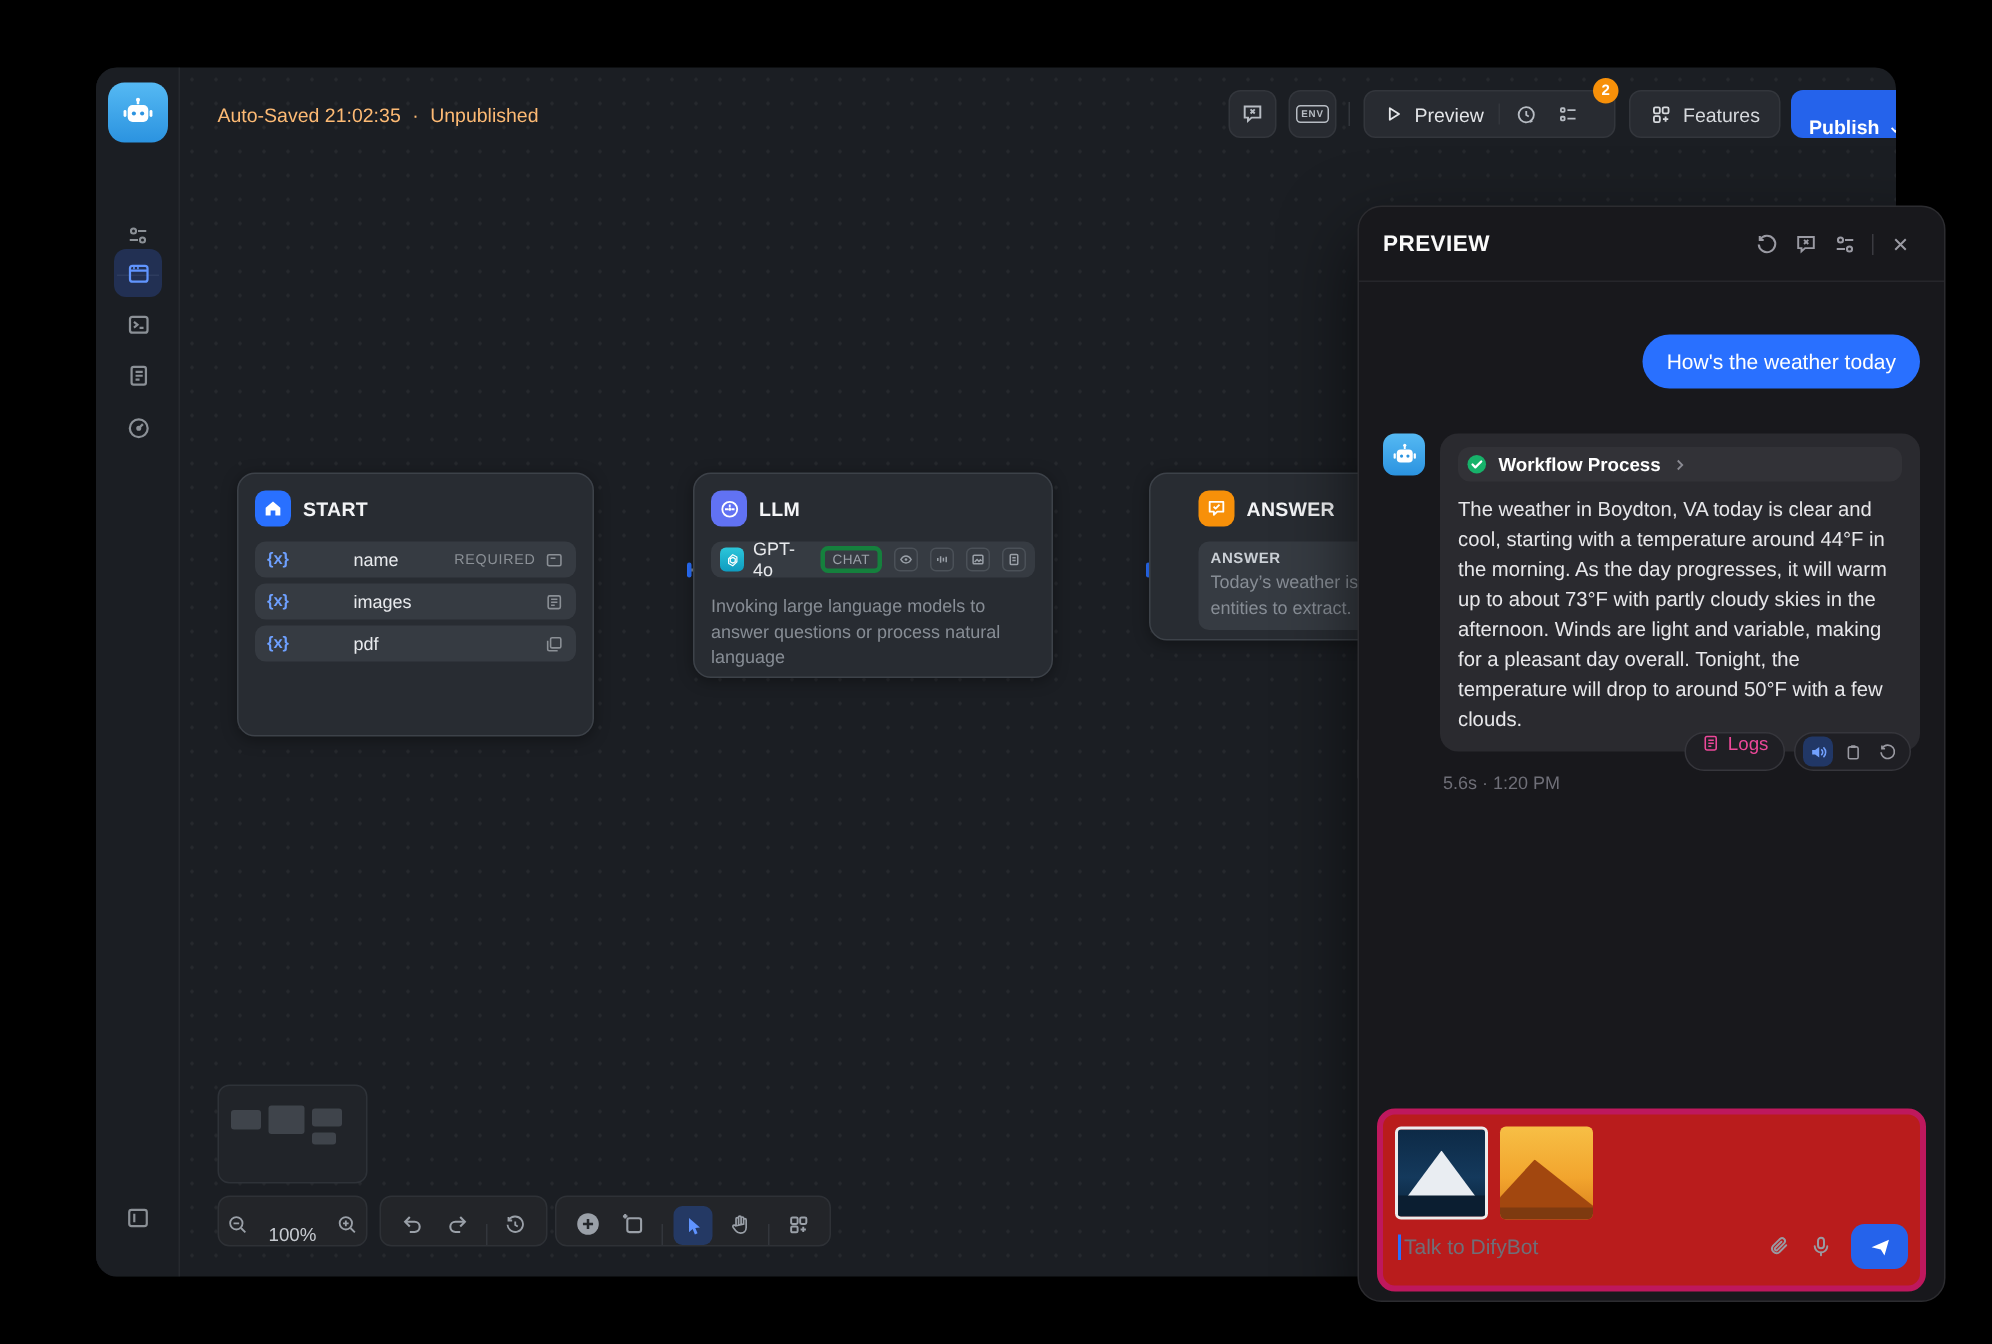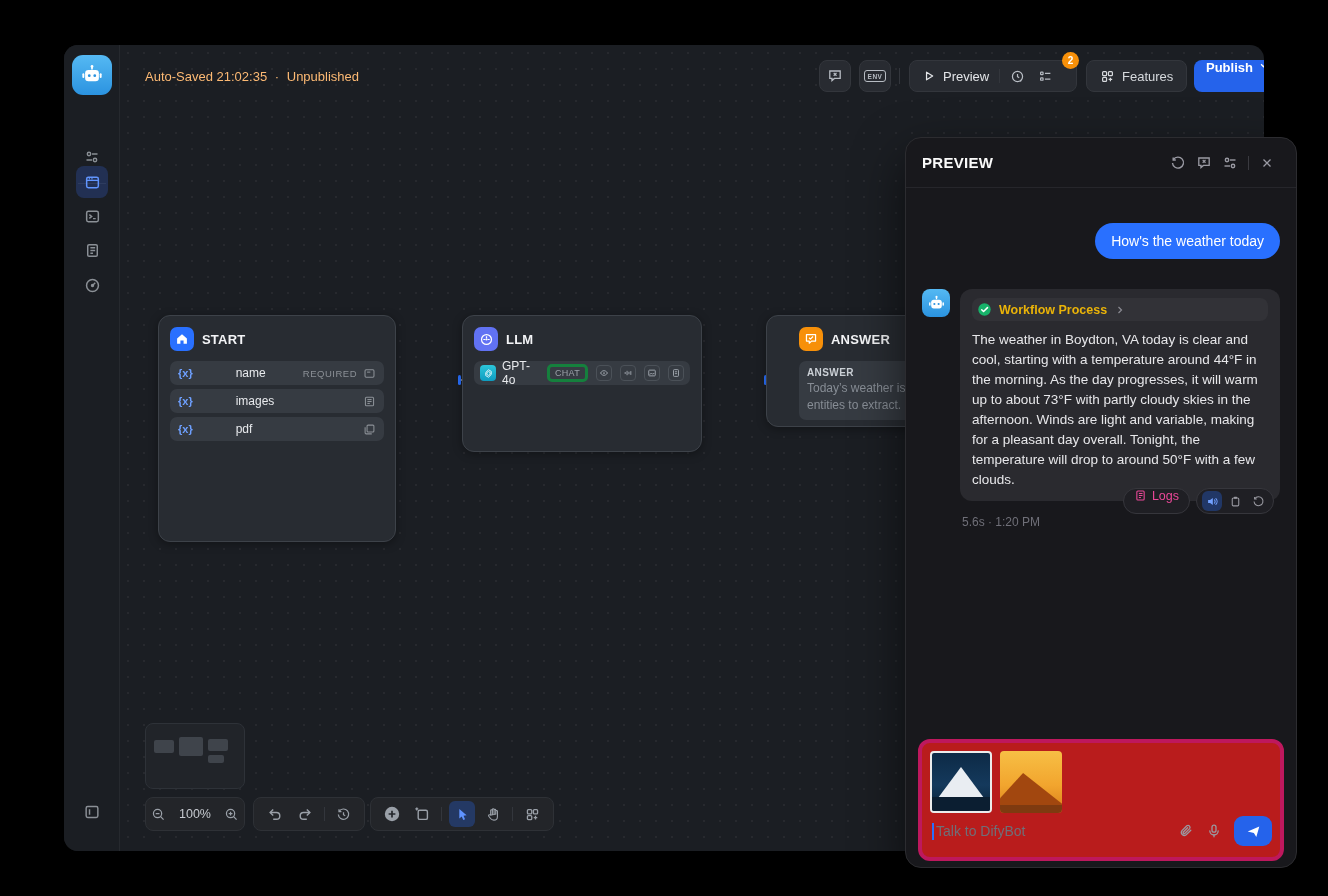--- a/index.html
+++ b/index.html
@@ -37,21 +37,21 @@
     display:flex;align-items:center;justify-content:center;color:#b7bcc3;}
   .tb-div{position:absolute;top:23px;width:1px;height:16px;background:#33363c;}
   .run-group{position:absolute;left:789px;top:15px;width:168px;height:32px;border-radius:8px;background:#282b31;border:1px solid #33363c;
     display:flex;align-items:center;color:#e3e5e8;}
   .run-group .lbl{font-size:13px;margin-left:7px;}
   .badge{position:absolute;left:942px;top:7px;width:17px;height:17px;border-radius:50%;background:var(--orange);
     color:#fff;font-size:10px;font-weight:700;display:flex;align-items:center;justify-content:center;z-index:7;}
   .features-btn{position:absolute;left:966px;top:15px;height:32px;padding:0 13px;border-radius:8px;background:#282b31;border:1px solid #33363c;
     display:flex;align-items:center;gap:7px;color:#d6d9dd;font-size:13px;}
   .publish-btn{position:absolute;left:1074px;top:15px;height:32px;padding:0 12px;border-radius:8px;background:var(--publish);
-    display:flex;align-items:flex-start;gap:5px;color:#fff;font-size:13px;font-weight:600;}
+    display:flex;align-items:flex-end;gap:5px;color:#fff;font-size:13px;font-weight:600;}
   .env-chip{font-size:6.5px;font-weight:700;letter-spacing:.5px;border:1.2px solid currentColor;border-radius:3px;padding:1.5px 2.5px;}
 
   
   .node{position:absolute;background:var(--node-bg);border:1px solid var(--node-border);border-radius:12px;
     box-shadow:0 2px 10px rgba(0,0,0,.35);padding:11px;}
   .node-head{display:flex;align-items:center;gap:8px;margin-bottom:10px;}
   .node-ico{width:24px;height:24px;border-radius:7px;display:flex;align-items:center;justify-content:center;color:#fff;flex:0 0 auto;}
   .node-title{font-size:13px;font-weight:700;color:#f3f4f6;letter-spacing:.2px;}
   .field{display:flex;align-items:center;gap:6px;height:24px;border-radius:7px;background:var(--row-bg);padding:0 8px;margin-top:4px;}
   .vtok{color:#6ea0ff;font-size:11px;font-weight:700;}
@@ -74,21 +74,21 @@
 
   
   .edge{position:absolute;height:2px;background:#7a8088;top:334px;}
   .edge::before,.edge::after{content:"";position:absolute;top:-4px;width:3px;height:10px;border-radius:2px;background:var(--accent);}
   .edge::before{left:-2px;} .edge::after{right:-2px;}
 
   
   .minimap{position:absolute;left:81px;top:678px;width:100px;height:66px;border-radius:8px;background:#212429;border:1px solid #2e3238;}
   .mm-rect{position:absolute;background:#3f444b;border-radius:2px;}
   .ctl-group{position:absolute;top:752px;height:34px;border-radius:8px;background:#232529;border:1px solid #2e3136;
-    display:flex;align-items:center;color:#9aa0a8;}
+    display:flex;align-items:flex-end;color:#9aa0a8;}
   .ctl-group .zoomlvl{font-size:12.5px;color:#c6cad0;margin:0 8px;}
   .ctl-ic{width:28px;height:28px;display:flex;align-items:center;justify-content:center;}
   .ctl-div{width:1px;height:14px;background:#33363c;margin:0 3px;}
   .ptr-tile{width:26px;height:26px;border-radius:6px;background:rgba(41,112,255,.28);color:#5f93ff;
     display:flex;align-items:center;justify-content:center;margin:0 2px;}
   .vscroll{position:absolute;left:841px;top:447px;width:4px;height:28px;border-radius:2px;background:#4a4f57;}
 
   
   #panel{position:absolute;left:905px;top:137px;width:392px;height:731px;background:var(--panel-bg);
     border:1px solid #2c2c30;border-radius:16px;box-shadow:0 20px 50px rgba(0,0,0,.6);z-index:50;}
@@ -98,21 +98,21 @@
   .ph-ic{width:26px;height:26px;display:flex;align-items:center;justify-content:center;color:#9a9aa3;}
   .ph-div{width:1px;height:14px;background:#3a3a40;margin:0 5px;}
   .chat{position:absolute;left:0;right:0;top:50px;bottom:134px;padding:16px;overflow:hidden;}
   .bubble-user{margin:19px 0 0 auto;width:max-content;max-width:300px;background:var(--accent);color:#fff;
     font-size:14px;padding:10px 16px;border-radius:20px;}
   .bot-row{display:flex;margin-top:30px;}
   .avatar{width:28px;height:28px;border-radius:8px;background:linear-gradient(180deg,#55b9f3,#2b93e0);
     display:flex;align-items:center;justify-content:center;flex:0 0 auto;}
   .card{position:relative;margin-left:10px;width:322px;background:var(--card-bg);border-radius:12px;padding:9px 12px 11px;}
   .wf-chip{display:flex;align-items:center;gap:7px;padding:4px 5px;border-radius:8px;background:rgba(255,255,255,.04);}
-  .wf-label{font-size:12.5px;font-weight:600;color:#eab308;}
+  .wf-label{font-size:12.5px;font-weight:600;color:#ffffff;}
   .wf-chev{color:#8b8b93;display:flex;}
   .bot-text{margin-top:9px;font-size:13.5px;line-height:20px;color:#e7e7ea;}
   .card-actions{position:absolute;right:6px;bottom:-13px;display:flex;gap:6px;}
   .logs-pill{display:flex;align-items:flex-start;gap:5px;height:26px;padding:0 10px;border-radius:14px;
     background:#1f1f24;border:1px solid #36363c;color:#ec4899;font-size:12.5px;}
   .tool-pill{display:flex;align-items:center;gap:3px;height:26px;padding:0 5px;border-radius:14px;
     background:#1f1f24;border:1px solid #36363c;color:#9a9aa2;}
   .speak-btn{width:20px;height:20px;border-radius:6px;background:rgba(41,112,255,.3);color:#72a1ff;
     display:flex;align-items:center;justify-content:center;}
   .tp-ic{width:20px;height:20px;display:flex;align-items:center;justify-content:center;}
@@ -287,21 +287,21 @@
               <path d="M4.5 6.2L8 9.8l3.5-3.6"></path>
             </svg>
           </span>
       </div>
 
     </div>
 
     <div class="edge" style="left:396px;width:66px;"></div>
     <div class="edge" style="left:702px;width:64px;"></div>
 
-    <div class="node" style="left:94px;top:270px;width:238px;height:227px;">
+    <div class="node" style="left:94px;top:270px;width:238px;height:176px;">
       <div class="node-head">
         <div class="node-ico" style="background:var(--accent);">
           <svg width="14" height="14" viewBox="0 0 16 16" fill="#fff">
               <path d="M8 2.6l5.6 4.8v6H9.8V9.6H6.2v3.8H2.4v-6z"></path>
             </svg>
         </div>
         <div class="node-title">START</div>
       </div>
       <div class="field">
         <span class="vtok">{x}</span>
@@ -381,20 +381,21 @@
             </svg>
           </span>
         <span class="mini-badge">
             <svg width="10" height="10" viewBox="0 0 16 16" fill="none" stroke="currentColor" stroke-width="1.6">
               <rect x="4" y="2.6" width="8" height="10.8" rx="1.2"></rect>
               <line x1="6.2" y1="6" x2="9.8" y2="6"></line>
               <line x1="6.2" y1="9" x2="9.8" y2="9"></line>
             </svg>
           </span>
       </div>
+      <div class="node-desc">Invoking large language models to answer questions or process natural language</div>
     </div>
 
     <div class="node" style="left:702px;top:270px;width:240px;height:112px;padding-left:32px;">
       <div class="node-head">
         <div class="node-ico" style="background:var(--orange);">
           <svg width="14" height="14" viewBox="0 0 16 16" fill="none" stroke="#fff" stroke-width="1.4" stroke-linejoin="round">
               <path d="M2.8 3h10.4v7.4H8.6L6 12.8v-2.4H2.8z"></path>
               <path d="M5.8 6.6l1.5 1.5 3-3"></path>
             </svg>
         </div>

